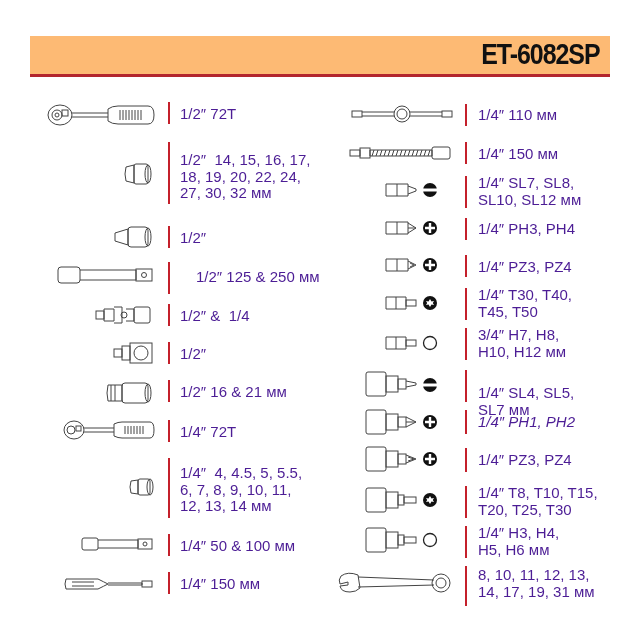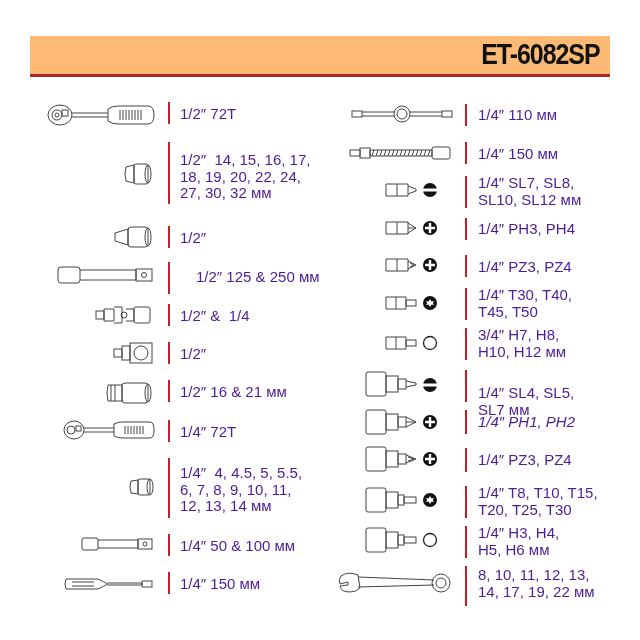--- a/index.html
+++ b/index.html
@@ -344,13 +344,13 @@
 <div class="ic" style="left:336px;top:568px;">
   <svg width="120" height="30" viewBox="0 0 120 30" class="ico-stroke">
     <path d="M22 7 Q12 3 5 8 Q2 12 4 16 L12 14 L12 17 L4 18 Q5 24 14 24 Q20 24 24 20 Z"></path>
     <path d="M22 9 L98 12 M22 19 L98 17"></path>
     <circle cx="105" cy="15" r="9"></circle>
       <circle cx="105" cy="15" r="5"></circle>
   </svg>
 </div>
 <div class="sep" style="left:465px;top:566px;height:40px;"></div>
 <div class="txt" style="left:478px;top:567px;">8, 10, 11, 12, 13,
-14, 17, 19, 22 мм</div>
+14, 17, 19, 31 мм</div>
 
 </body></html>

